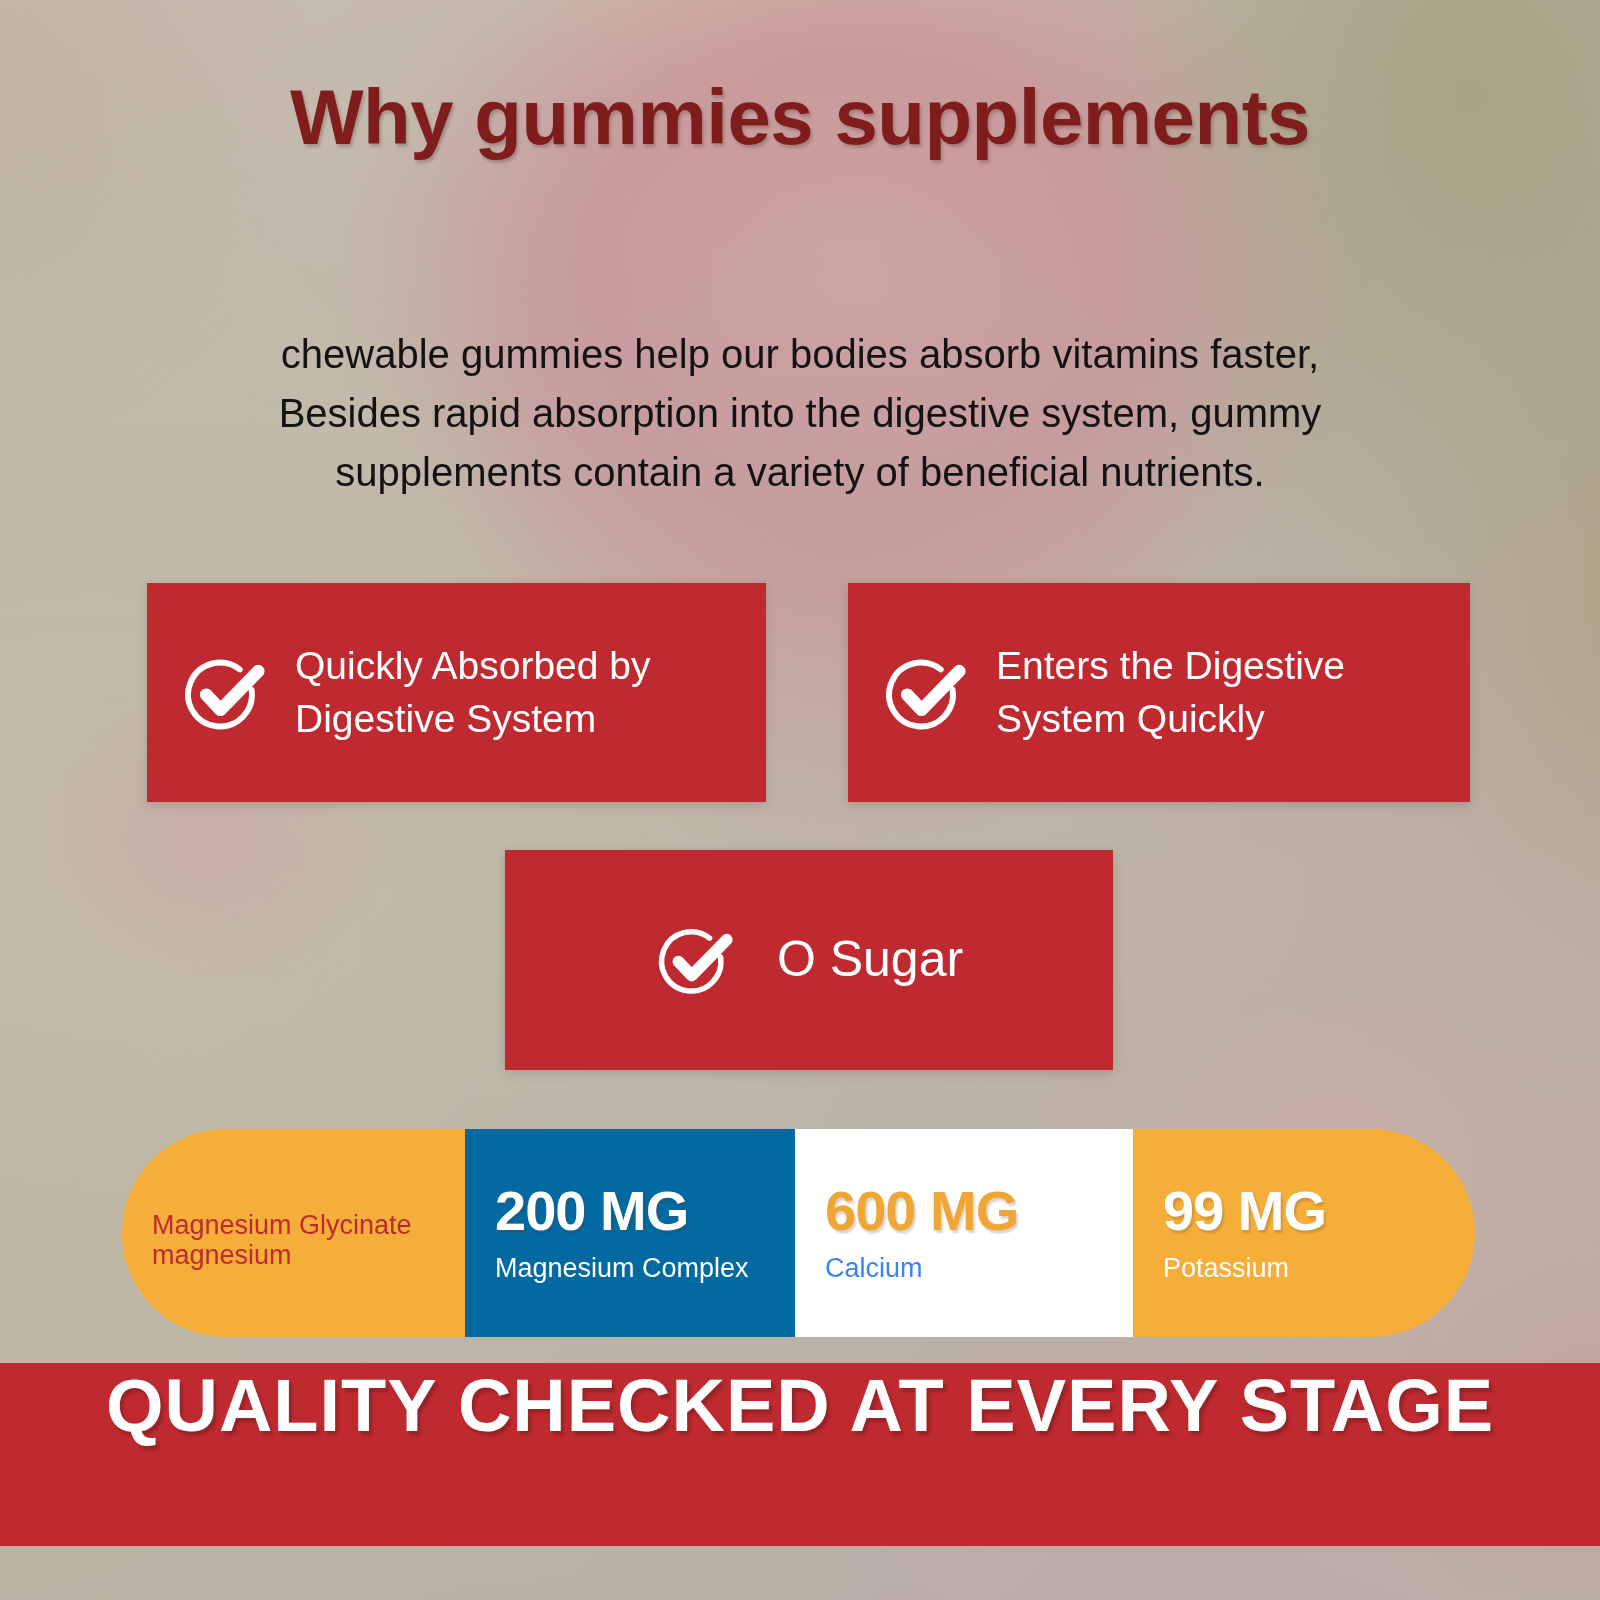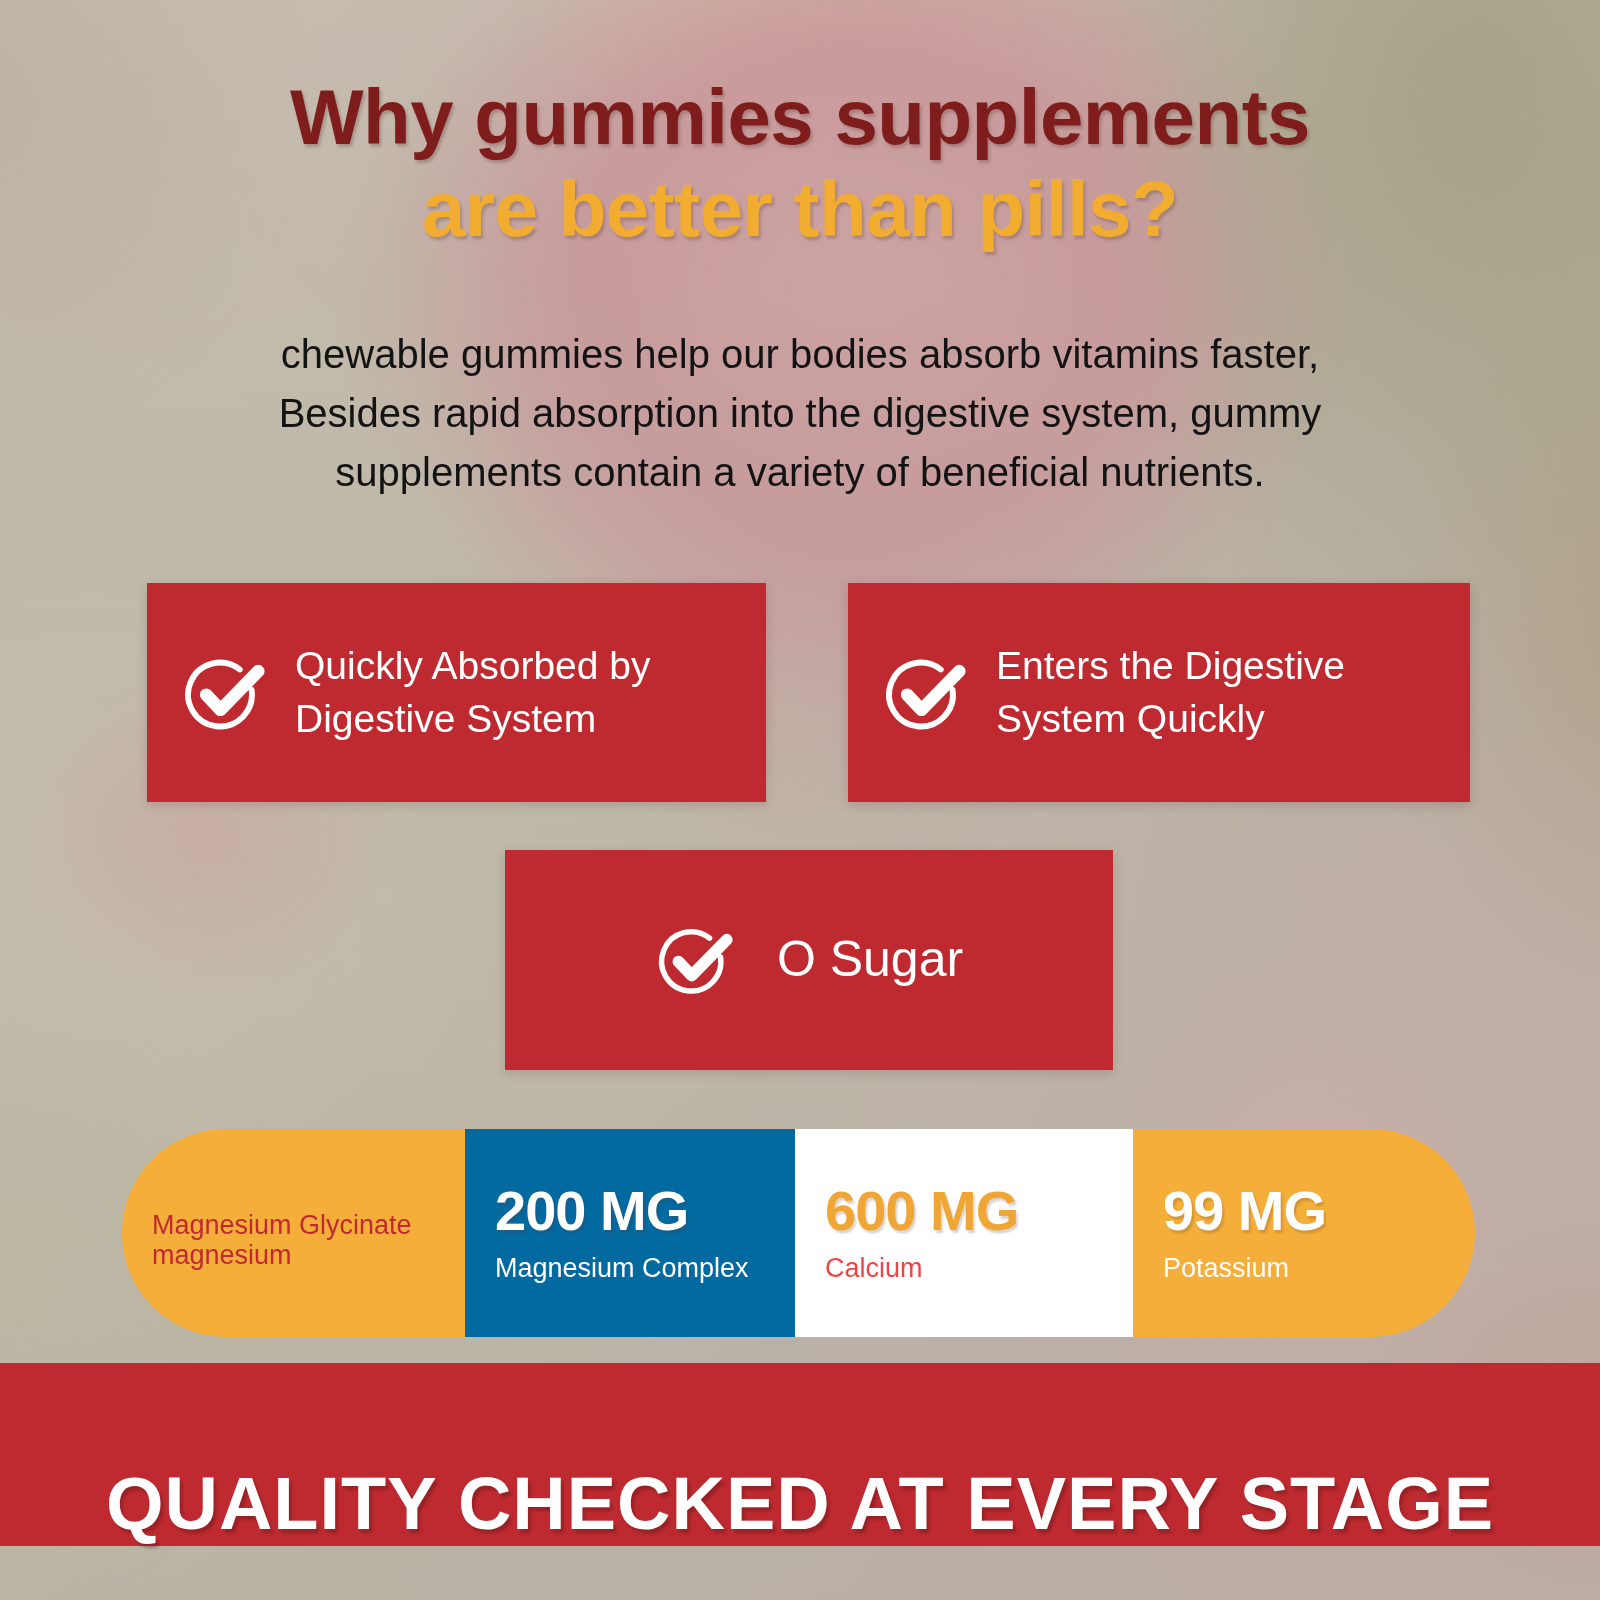--- a/index.html
+++ b/index.html
@@ -143,30 +143,30 @@
     line-height:1.12;
   }
   #seg-1{ width:343px; background:#f5ae39; }
   #seg-1 .amt{ color:#bf2a30; }
   #seg-1 .nm { color:#bf2a30; }
   #seg-2{ width:330px; background:#0369a1; }
   #seg-2 .amt{ color:#ffffff; }
   #seg-2 .nm { color:#ffffff; }
   #seg-3{ width:338px; background:#ffffff; }
   #seg-3 .amt{ color:#f0a635; }
-  #seg-3 .nm { color:#ef4444; }
+  #seg-3 .nm { color:#3b82f6; }
   #seg-4{ width:342px; background:#f5ae39; }
   #seg-4 .amt{ color:#ffffff; }
   #seg-4 .nm { color:#ffffff; }
 
   
   #quality-banner{
     position:absolute; left:0; right:0; top:1363px; height:183px;
     background:#bf2a30;
-    display:flex; align-items:flex-end; justify-content:center;
+    display:flex; align-items:flex-start; justify-content:center;
   }
   #quality-banner .qtext{
     color:#ffffff;
     font-weight:700;
     font-size:74px;
     letter-spacing:1px;
     text-shadow:3px 4px 3px rgba(80,20,20,.35);
     white-space:nowrap;
   }
 </style>
@@ -177,21 +177,20 @@
   <div class="layer bg-base"></div>
   <div class="layer bg-berry"></div>
   <div class="layer bg-leaves"></div>
   <div class="layer bg-veil"></div>
 </div>
 
 <div id="content">
 
   <h1 class="headline">
     <span class="l1">Why gummies supplements</span>
-    <span class="l2">are better than pills?</span>
   </h1>
 
   <div class="subcopy">
     <p>chewable gummies help our bodies absorb vitamins faster,</p>
     <p>Besides rapid absorption into the digestive system, gummy</p>
     <p>supplements contain a variety of beneficial nutrients.</p>
   </div>
 
   <div class="card" id="card-2">
     <span class="tick">

